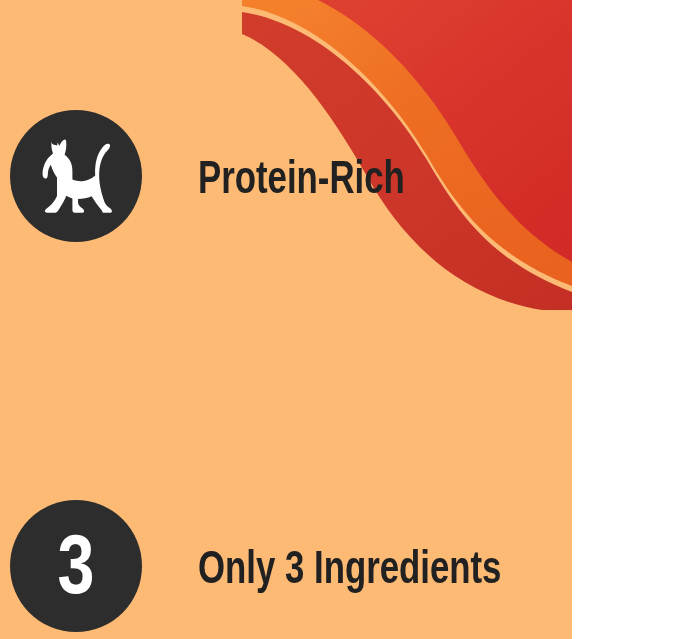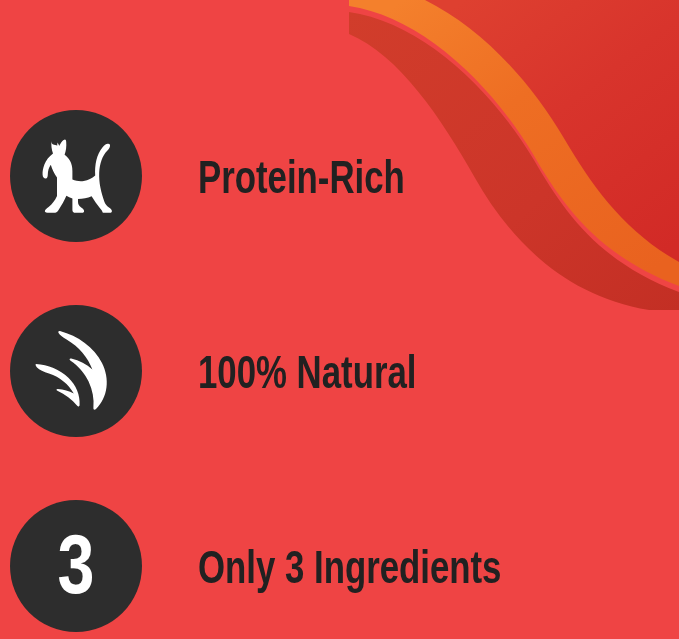--- a/index.html
+++ b/index.html
@@ -6,23 +6,23 @@
     margin: 0;
     padding: 0;
     background: #ffffff;
   }
   body {
     font-family: "Liberation Sans", sans-serif;
   }
 
   #canvas {
     position: relative;
-    width: 679px;
+    width: 572px;
     height: 639px;
-    background: #ef4444;
+    background: #fdba74;
     overflow: hidden;
   }
 
   
   #swoosh {
     position: absolute;
     top: 0;
     right: 0;
     width: 330px;
     height: 310px;
@@ -188,50 +188,20 @@
                  Z"></path>
         <path fill="#ffffff" d="M 33.6,18.4
                  C 35.0,21.0 36.2,23.6 37.2,26.4
                  C 36.0,26.2 34.8,26.2 33.6,26.4
                  C 33.0,23.8 33.0,21.0 33.6,18.4 Z"></path>
       </svg>
     </div>
     <div class="feature-label">Protein-Rich</div>
   </div>
 
-  <div class="feature-row" id="row-1">
-    <div class="badge">
-      <svg width="104" height="104" viewBox="0 0 104 104">
-
-        <path fill="#ffffff" d="M 36.0,12.0
-                 C 54.0,17.0 70.0,28.0 78.0,44.0
-                 C 86.0,60.0 84.0,78.0 72.0,90.0
-                 C 70.6,91.4 69.2,90.8 69.4,88.8
-                 C 70.2,80.0 68.6,71.0 64.6,62.6
-                 C 60.6,54.2 54.4,47.0 46.6,41.8
-                 C 45.0,40.7 45.4,39.2 47.2,39.6
-                 C 55.4,41.4 62.6,45.2 68.4,50.6
-                 C 64.0,38.4 55.0,27.8 42.6,20.4
-                 C 38.4,17.9 35.6,15.6 34.6,13.9
-                 C 33.9,12.7 34.6,11.6 36.0,12.0 Z"></path>
-
-        <path fill="#ffffff" d="M 12.0,45.0
-                 C 24.0,45.6 35.8,50.4 44.4,58.8
-                 C 52.2,66.4 56.2,76.2 55.6,86.0
-                 C 55.5,87.6 54.2,88.0 53.2,86.8
-                 C 48.0,80.4 41.2,75.2 33.4,71.8
-                 C 32.0,71.2 32.2,69.9 33.8,70.0
-                 C 39.6,70.4 45.0,72.0 49.8,74.6
-                 C 44.6,65.4 36.0,58.2 25.0,54.6
-                 C 19.6,52.8 15.4,50.8 13.0,48.4
-                 C 11.6,47.0 11.2,45.0 12.0,45.0 Z"></path>
-      </svg>
-    </div>
-    <div class="feature-label">100% Natural</div>
-  </div>
 
   <div class="feature-row" id="row-2">
     <div class="badge">
       <span class="badge-number">3</span>
     </div>
     <div class="feature-label">Only 3 Ingredients</div>
   </div>
 
 </div>
 

